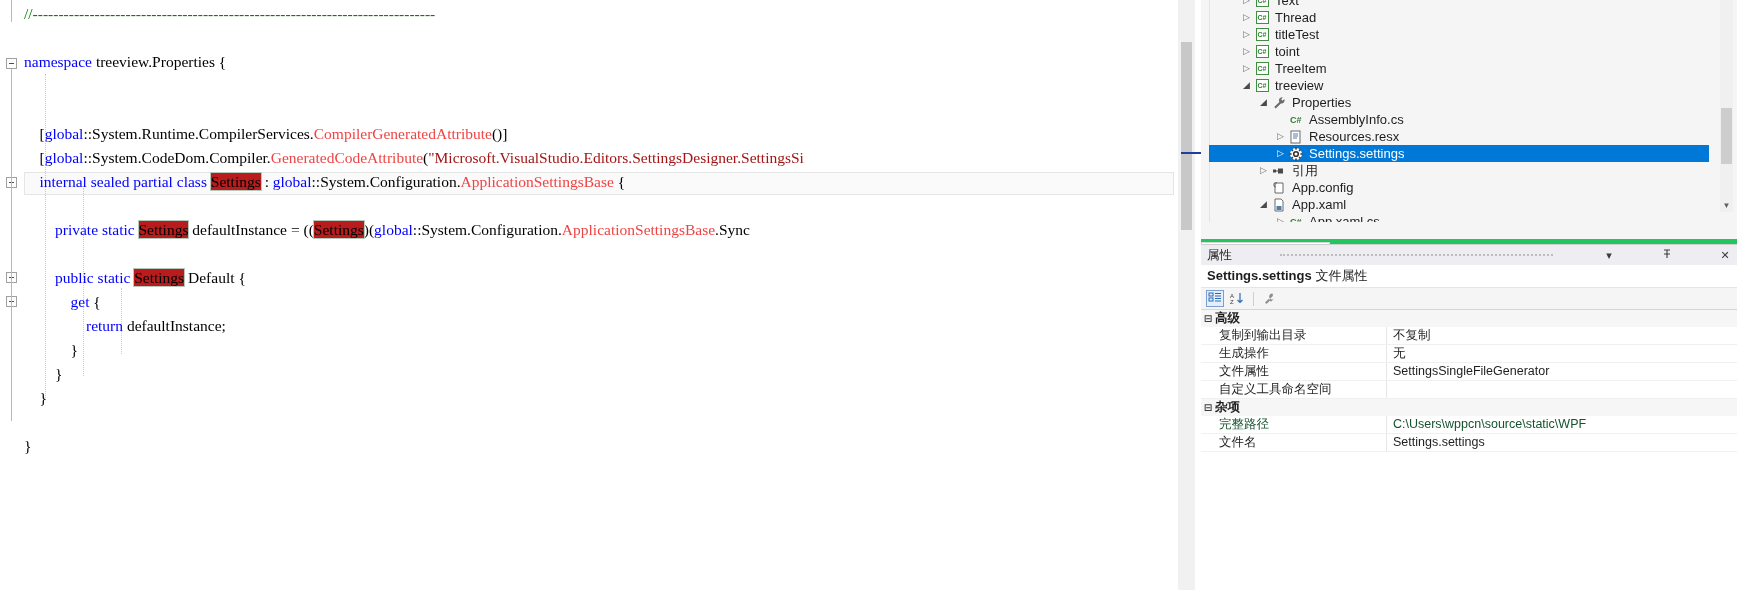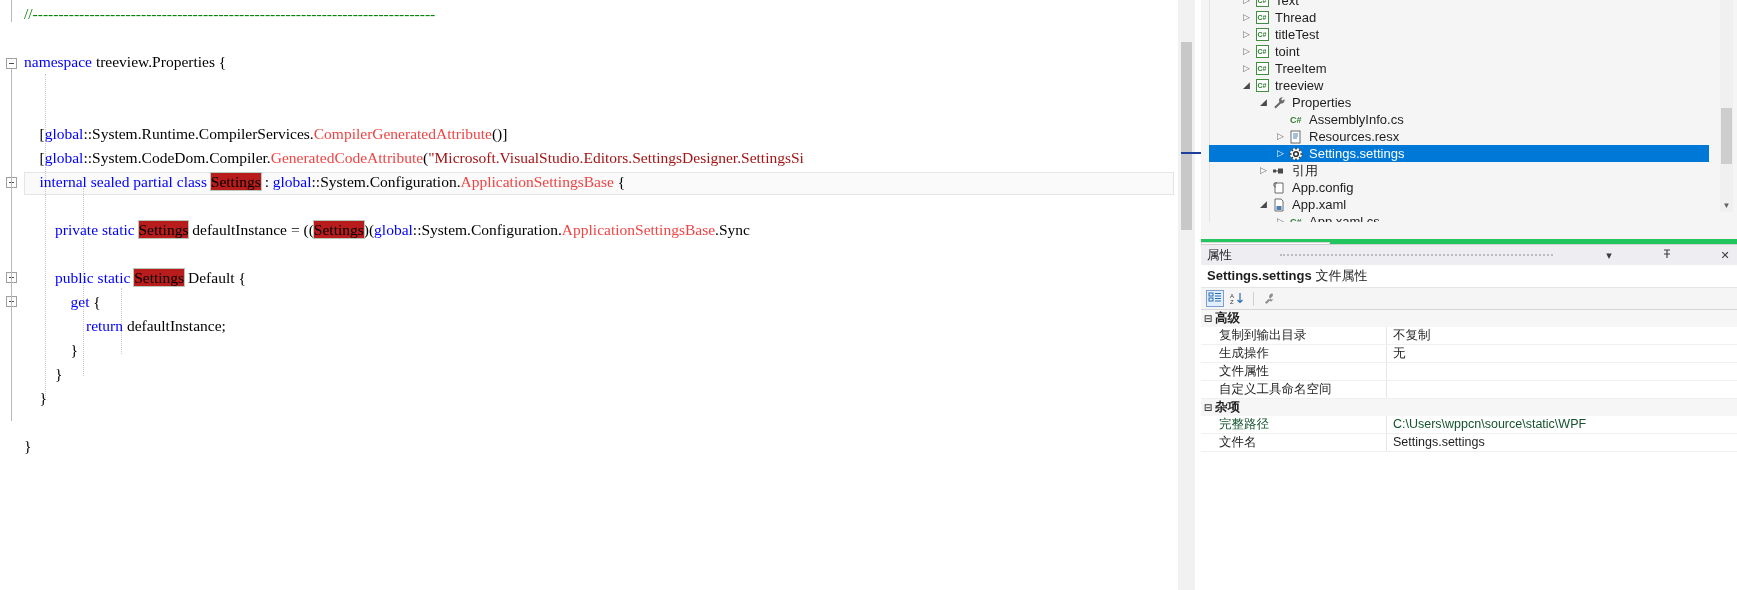--- a/index.html
+++ b/index.html
@@ -358,20 +358,21 @@
             <span class="gval">不复制</span>
           </div>
           <div class="grow sep">
             <span class="gexp"></span>
             <span class="gname">生成操作</span>
             <span class="gval">无</span>
           </div>
           <div class="grow sep">
             <span class="gexp"></span>
             <span class="gname">文件属性</span>
+            <span class="gval">SettingsSingleFileGenerator</span>
           </div>
           <div class="grow sep">
             <span class="gexp"></span>
             <span class="gname">自定义工具命名空间</span>
             <span class="gval"></span>
           </div>
           <div class="grow cat">
             <span class="gexp">⊟</span>
             <span>杂项</span>
           </div>

